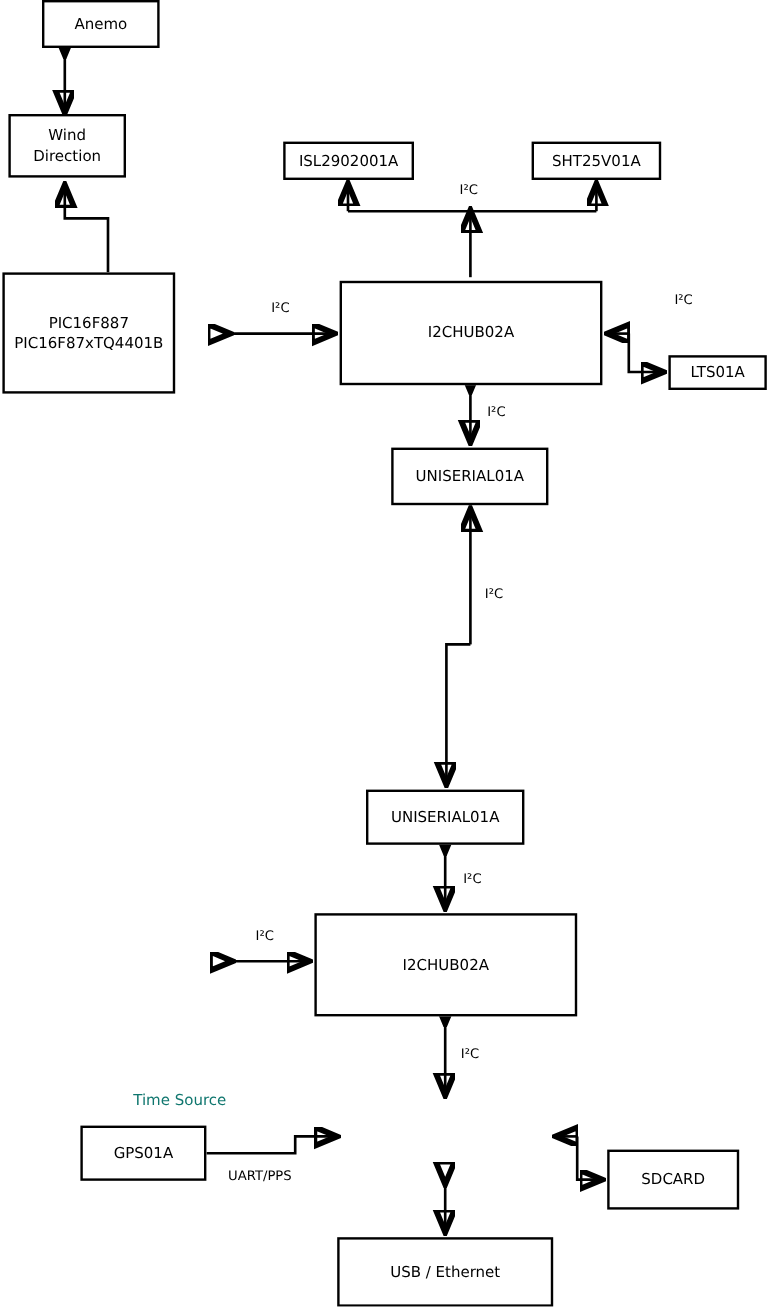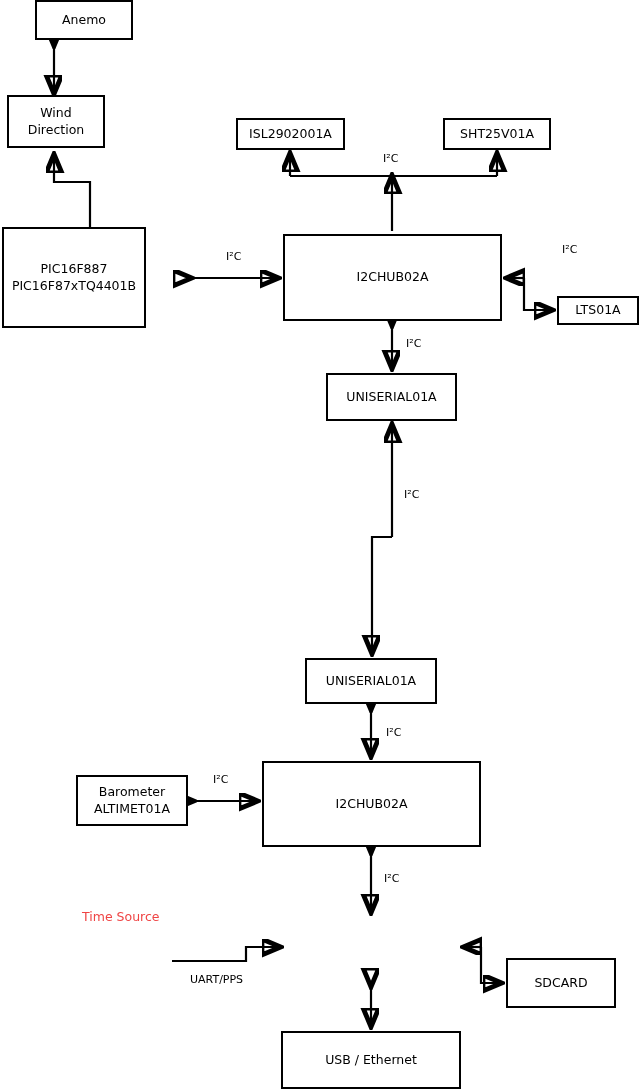--- a/index.html
+++ b/index.html
@@ -30,23 +30,24 @@
   .edge-label{
     position:absolute;
     font-size:11px;
     color:#000000;
     white-space:nowrap;
     z-index:4;
   }
   .free-label{
     position:absolute;
     font-size:12.5px;
-    color:#ef4444;
+    color:#0f766e;
     white-space:nowrap;
     z-index:4;
+    margin-left:29px;
   }
   svg#wires{
     position:absolute;
     left:0;top:0;
     width:640px;height:1089px;
     z-index:1;
     overflow:visible;
   }
   svg#wires path,svg#wires line{
     stroke:#000000;
@@ -114,23 +115,22 @@
   <div class="node" style="left:283px;top:234px;width:219px;height:87px;">I2CHUB02A</div>
 
   <div class="node" style="left:557px;top:296px;width:82px;height:29px;">LTS01A</div>
 
   <div class="node" style="left:326px;top:373px;width:131px;height:48px;">UNISERIAL01A</div>
 
   <div class="node" style="left:305px;top:658px;width:132px;height:46px;">UNISERIAL01A</div>
 
   <div class="node" style="left:262px;top:761px;width:219px;height:86px;">I2CHUB02A</div>
 
-  <div class="node" style="left:76px;top:775px;width:112px;height:51px;">Barometer
-ALTIMET01A</div>
 
+  <div class="node" style="left:67px;top:938px;width:105px;height:46px;">GPS01A</div>
 
 
   <div class="node" style="left:506px;top:958px;width:110px;height:50px;">SDCARD</div>
 
   <div class="node" style="left:281px;top:1031px;width:180px;height:58px;">USB / Ethernet</div>
 
   <div class="edge-label" style="left:383px;top:152px;">I²C</div>
 
   <div class="edge-label" style="left:226px;top:250px;">I²C</div>
 

